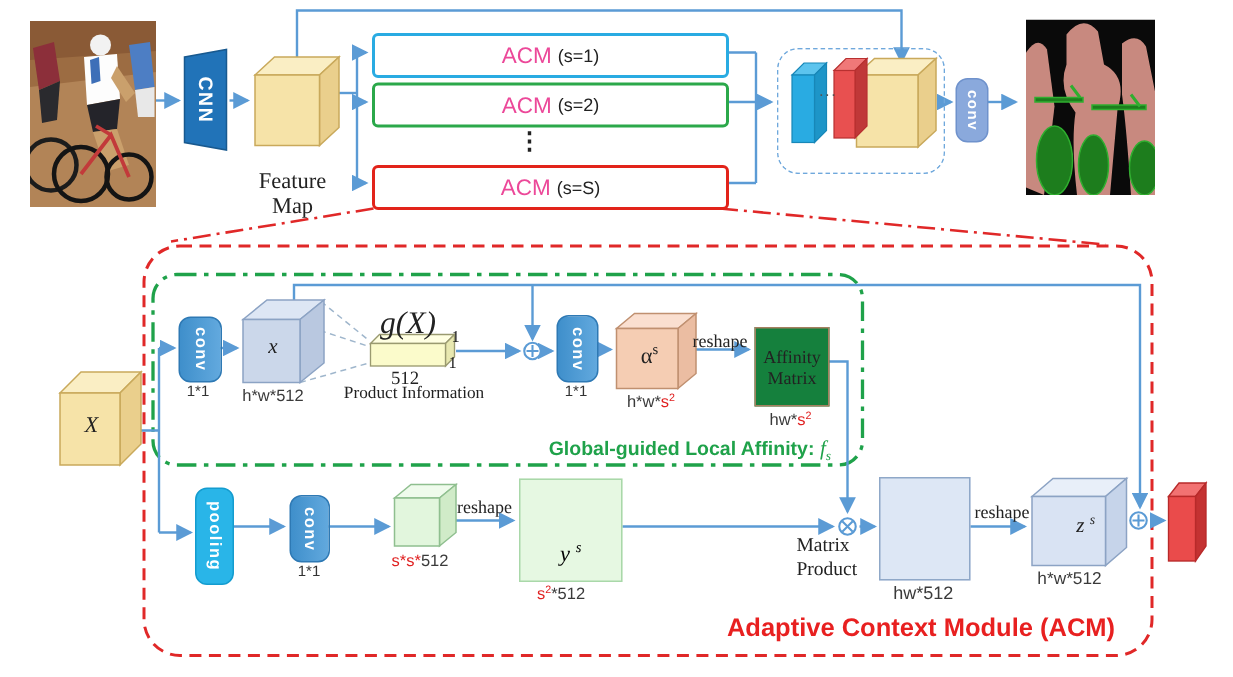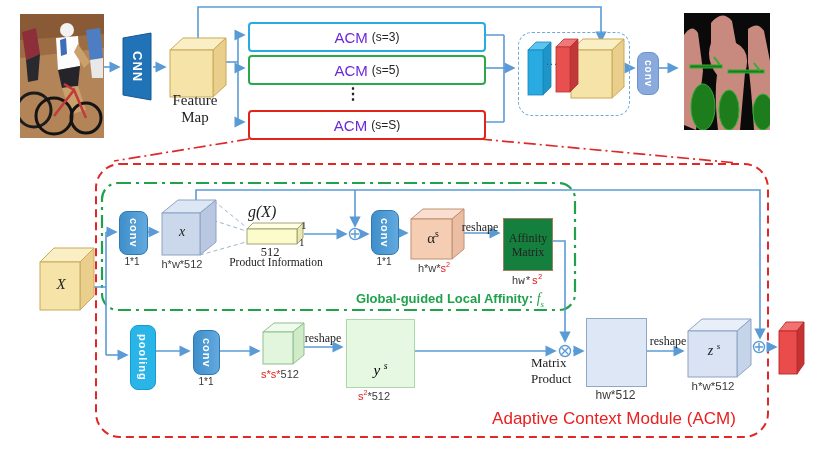--- a/index.html
+++ b/index.html
@@ -9,21 +9,21 @@
   .lbl{position:absolute;color:#222;}
   .serif{font-family:"Liberation Serif",serif;}
   .vbtn{position:absolute;display:flex;align-items:center;justify-content:center;
         color:#fff;font-weight:bold;border-radius:8px;
         writing-mode:vertical-rl;letter-spacing:1px;}
   .conv-btn{background:linear-gradient(90deg,#3f8fcb,#62a9de);border:1px solid #2e79b4;font-size:11px;}
   .pool-btn{background:#29b5e8;border:1px solid #149ccf;font-size:11px;}
   .convtop-btn{background:#8aa9dc;border:1px solid #6f92cc;font-size:10px;}
   .acm-box{position:absolute;left:248px;width:234px;height:26px;background:#fff;
            border-radius:4px;display:flex;align-items:center;justify-content:center;gap:4px;}
-  .acm-box .big{font-size:15px;color:#6d28d9;}
+  .acm-box .big{font-size:15px;color:#ec4899;}
   .acm-box .small{font-size:12px;color:#222;}
   .kernel{position:absolute;font-size:10px;color:#333;text-align:center;}
   .dims{position:absolute;font-size:11px;color:#3a3a3a;text-align:center;white-space:nowrap;}
   .dims .red, .red{color:#e02020;}
   .reshape{position:absolute;font-family:Liberation Serif, serif;font-size:12px;color:#222;text-align:center;}
   .pre{white-space:pre-line;}
   sup{font-size:0.65em;}
 </style>
 </head>
 <body>
@@ -205,30 +205,30 @@
       <rect x="6" y="52" width="32" height="3"></rect>
       <rect x="44" y="57" width="36" height="3"></rect>
       <path d="M30,44 L36,52 M70,50 L76,58" stroke-width="2" fill="none"></path>
     </g>
   </svg>
 
   <div class="vbtn" style="left:127px;top:42px;width:20px;height:50px;background:transparent;border:none;font-size:13px;">
       <span>CNN</span>
     </div>
 
-  <div class="lbl serif pre" style="left:162px;top:92px;width:66px;font-size:15px;line-height:17px;text-align:center;">Feature
+  <div class="lbl serif pre" style="left:162px;top:113px;width:66px;font-size:15px;line-height:17px;text-align:center;">Feature
 Map</div>
 
   <div class="acm-box" style="top:22px;border:2.5px solid #29abe2;">
     <span class="big">ACM</span>
-    <span class="small">(s=3)</span>
+    <span class="small">(s=1)</span>
   </div>
   <div class="acm-box" style="top:55px;border:2.5px solid #2ba84a;">
     <span class="big">ACM</span>
-    <span class="small">(s=5)</span>
+    <span class="small">(s=2)</span>
   </div>
   <div class="lbl" style="left:345px;top:84px;font-size:16px;font-weight:bold;">⋮</div>
   <div class="acm-box" style="top:110px;border:2.5px solid #e2231a;">
     <span class="big">ACM</span>
     <span class="small">(s=S)</span>
   </div>
 
   <div class="abs" style="left:518px;top:32px;width:110px;height:82px;border:1.5px dashed #6fa8dc;border-radius:14px;">
     <div class="lbl" style="left:27px;top:22px;font-size:11px;letter-spacing:1px;color:#555;position:absolute;">...</div>
   </div>
@@ -240,21 +240,21 @@
   <div class="lbl serif" style="left:48px;top:276px;width:26px;text-align:center;font-size:15px;font-style:italic;">X</div>
 
   <div class="vbtn conv-btn" style="left:119px;top:211px;width:27px;height:42px;">
       <span>conv</span>
     </div>
   <div class="kernel" style="left:117px;top:256px;width:30px;">1*1</div>
 
   <div class="lbl serif" style="left:172px;top:224px;width:20px;text-align:center;font-size:14px;font-style:italic;">x</div>
   <div class="dims" style="left:156px;top:258px;width:52px;">h*w*512</div>
 
-  <div class="lbl serif" style="left:248px;top:203px;width:48px;text-align:left;font-size:16px;font-style:italic;">g(X)</div>
+  <div class="lbl serif" style="left:248px;top:203px;width:48px;text-align:center;font-size:21px;font-style:italic;">g(X)</div>
   <div class="lbl serif" style="left:252px;top:245px;width:36px;text-align:center;font-size:12.5px;">512</div>
   <div class="lbl serif" style="left:301px;top:219px;font-size:11px;">1</div>
   <div class="lbl serif" style="left:299px;top:236px;font-size:11px;">1</div>
   <div class="lbl serif" style="left:228px;top:256px;width:96px;text-align:center;font-size:11.5px;">Product Information</div>
 
   <div class="vbtn conv-btn" style="left:371px;top:210px;width:26px;height:43px;">
       <span>conv</span>
     </div>
   <div class="kernel" style="left:369px;top:256px;width:30px;">1*1</div>
 
@@ -264,25 +264,25 @@
   <div class="dims" style="left:406px;top:261px;width:56px;">
     <span>h*w*</span><span class="red">s</span><sup class="red">2</sup>
   </div>
 
   <div class="reshape" style="left:456px;top:220px;width:48px;">reshape</div>
 
   <div class="abs pre serif" style="left:503px;top:218px;width:48px;height:51px;background:#15803d;border:1.5px solid #a58060;
               display:flex;align-items:center;justify-content:center;text-align:center;
               font-size:12px;line-height:14px;color:#222;">Affinity
 Matrix</div>
-  <div class="dims" style="left:503px;top:273px;width:48px;font-family:Liberation Mono, monospace;">
+  <div class="dims" style="left:503px;top:273px;width:48px;">
     <span>hw*</span><span class="red">s</span><sup class="red">2</sup>
   </div>
 
-  <div class="lbl" style="left:346px;top:291px;width:208px;font-size:13px;font-weight:bold;color:#1fa24a;text-align:center;">
+  <div class="lbl" style="left:346px;top:291px;width:208px;font-size:13px;font-weight:bold;color:#1fa24a;text-align:right;">
     <span>Global-guided Local Affinity:</span>
     <span class="serif" style="font-style:italic;font-weight:normal;font-size:14px;"><span>f</span><sub style="font-size:9px;">s</sub></span>
   </div>
 
   <div class="vbtn pool-btn" style="left:130px;top:325px;width:24px;height:63px;">
       <span>pooling</span>
     </div>
 
   <div class="vbtn conv-btn" style="left:193px;top:330px;width:25px;height:43px;">
       <span>conv</span>
@@ -304,20 +304,20 @@
   </div>
 
   <div class="lbl serif pre" style="left:531px;top:355px;width:56px;font-size:13px;line-height:16px;">Matrix
 Product</div>
 
   <div class="abs" style="left:586px;top:318px;width:59px;height:67px;background:#dde7f5;border:1px solid #8fa8c8;"></div>
   <div class="dims" style="left:588px;top:388px;width:55px;font-size:12px;">hw*512</div>
 
   <div class="reshape" style="left:645px;top:334px;width:46px;">reshape</div>
 
-  <div class="lbl serif" style="left:698px;top:341px;width:32px;text-align:center;font-size:14px;font-style:italic;">
+  <div class="lbl serif" style="left:698px;top:341px;width:32px;text-align:right;font-size:14px;font-style:italic;">
     <span>z</span> <sup>s</sup>
   </div>
   <div class="dims" style="left:683px;top:380px;width:60px;font-size:11.5px;">h*w*512</div>
 
-  <div class="lbl" style="left:478px;top:409px;width:272px;font-size:17px;font-weight:normal;color:#e82020;text-align:center;">Adaptive Context Module (ACM)</div>
+  <div class="lbl" style="left:478px;top:409px;width:272px;font-size:17px;font-weight:bold;color:#e82020;text-align:center;">Adaptive Context Module (ACM)</div>
 
 </div>
 
 </body></html>

